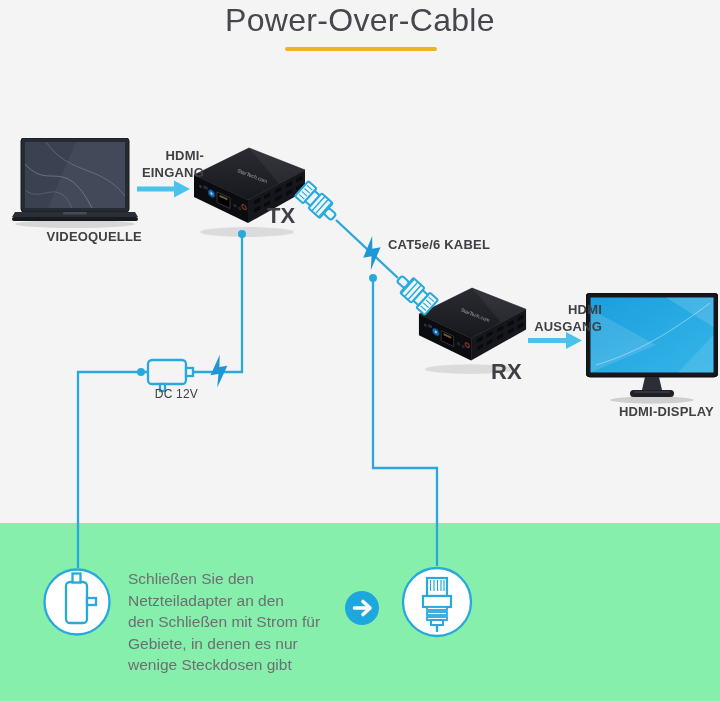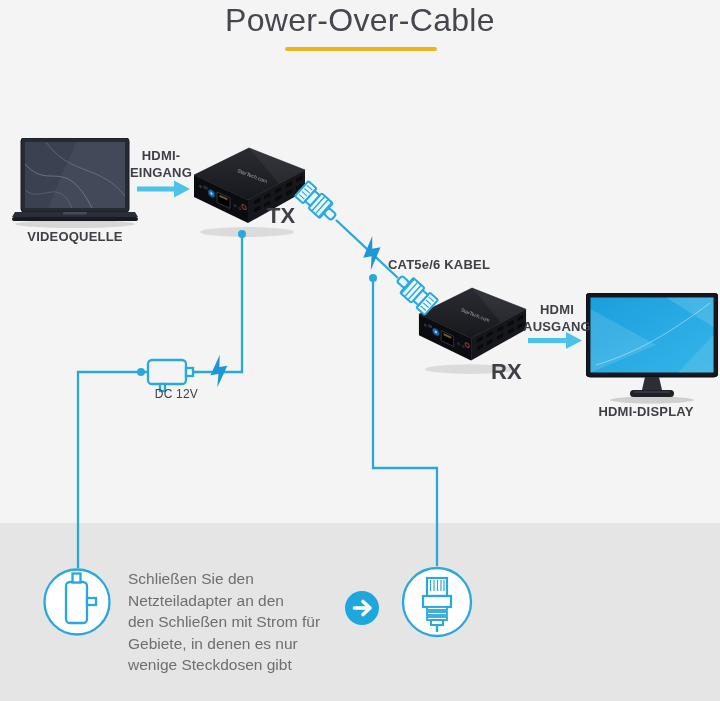--- a/index.html
+++ b/index.html
@@ -1,30 +1,30 @@
 <!DOCTYPE html>
 <html style="--accent: #29a8dc; --bolt: #1f97d7; --arrow: #4ac2ea; --highlight-yellow: #eeb51d; --button: #1da7dd; --text-dark: #3f4045; --text-gray: #6d6e71; --title: #46474e;"><head>
 <meta charset="utf-8">
 <style>
   :root{
     --accent:#29a8dc; --bolt:#1f97d7; --arrow:#4ac2ea; --highlight-yellow:#eeb51d;
     --button:#1da7dd; --text-dark:#3f4045; --text-gray:#6d6e71; --title:#46474e;
   }
   *{margin:0;padding:0;box-sizing:border-box;}
   body{font-family:"Liberation Sans",sans-serif;background:#fff;}
-  .canvas{position:relative;width:720px;height:701px;overflow:hidden;background:#e5e5e5;}
+  .canvas{position:relative;width:720px;height:701px;overflow:hidden;background:#86efac;}
   .bg-top{position:absolute;left:0;top:0;width:720px;height:523px;background:#f4f4f5;}
   .title{position:absolute;top:2px;left:0;width:720px;text-align:center;
          font-size:32px;font-weight:400;color:var(--title);letter-spacing:.3px;}
   .title-underline{position:absolute;left:285px;top:47px;width:152px;height:4px;
          border-radius:2px;background:var(--highlight-yellow);}
   .abs{position:absolute;}
   .lbl{position:absolute;color:var(--text-dark);font-weight:600;font-size:13px;
-       text-align:center;line-height:16.5px;letter-spacing:.2px;}
-  .lbl-left{text-align:left;margin-top:20px;}
+       text-align:right;line-height:16.5px;letter-spacing:.2px;}
+  .lbl-left{text-align:left;}
   .devlbl{position:absolute;color:var(--text-dark);font-weight:600;font-size:22px;}
   .dc-lbl{position:absolute;color:var(--text-dark);font-weight:500;font-size:12px;
           text-align:right;letter-spacing:.2px;}
   
   .st-acc{stroke:var(--accent);stroke-width:2.3;fill:none;}
   .st-acc-f{stroke:var(--accent);stroke-width:2.3;fill:#ffffff;}
   .st-acc-bg{stroke:var(--accent);stroke-width:2.3;fill:#f4f4f5;}
   .st-plug{stroke:var(--accent);stroke-width:2;fill:#eaf7fd;}
   .fill-acc{fill:var(--accent);}
   .fill-bolt{fill:var(--bolt);}

